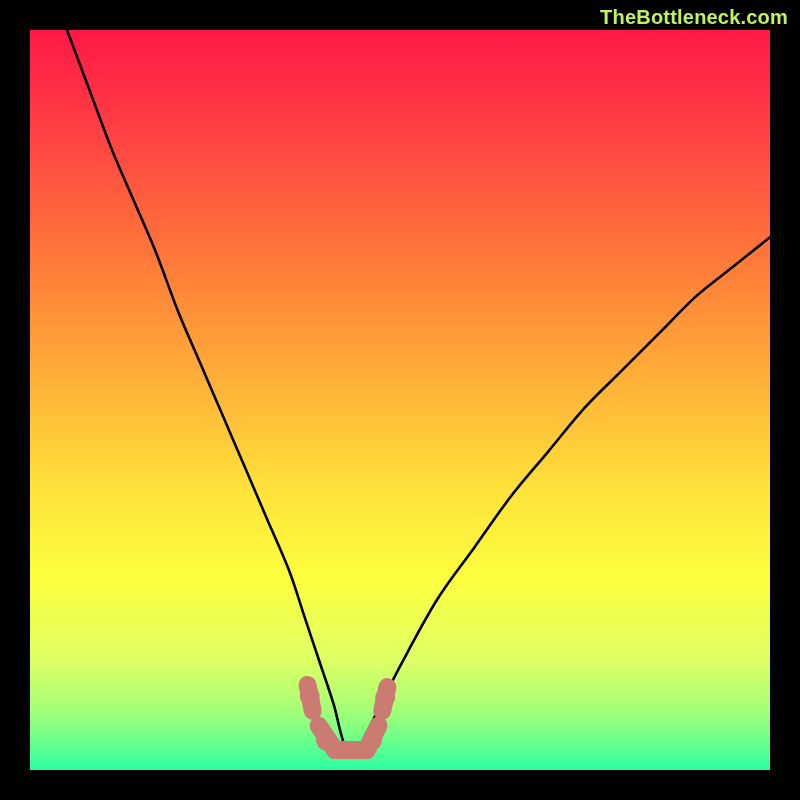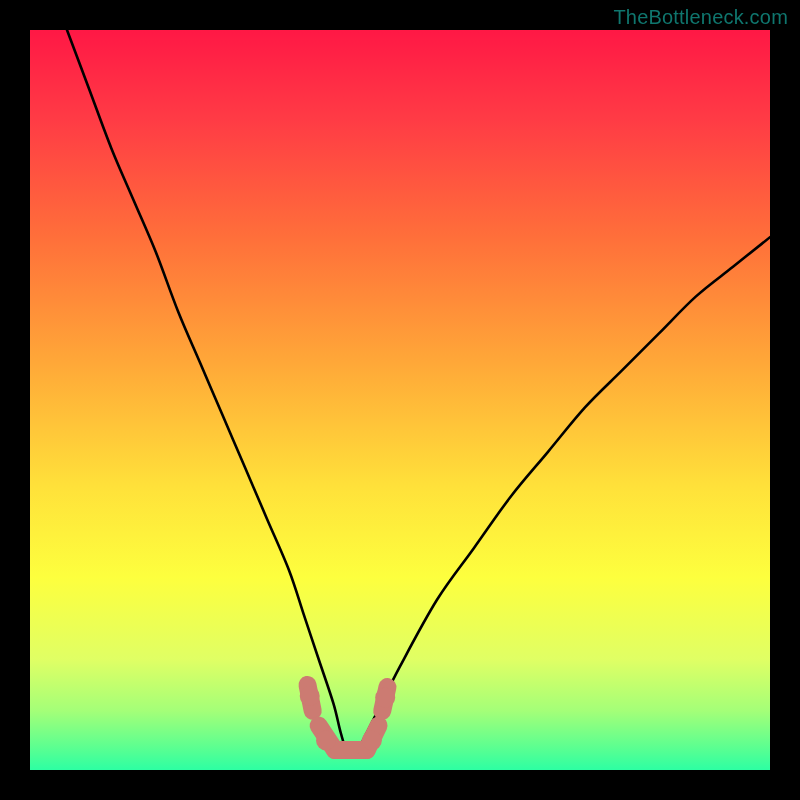--- a/index.html
+++ b/index.html
@@ -1,19 +1,19 @@
 <!DOCTYPE html>
 <html><head>
 <meta charset="utf-8">
 <style>
   * { margin: 0; padding: 0; box-sizing: border-box; }
   body { background: #000; width: 800px; height: 800px; overflow: hidden; position: relative; font-family: Arial, sans-serif; }
   .outer-frame { position: absolute; top: 0; left: 0; width: 800px; height: 800px; background: #000; }
   .plot-area { position: absolute; top: 30px; left: 30px; width: 740px; height: 740px; }
-  .watermark { position: absolute; top: 6px; right: 12px; color: #0f766e; font-size: 20px; font-weight: 400; z-index: 10; letter-spacing: 0.2px; }
+  .watermark { position: absolute; top: 6px; right: 12px; color: #bef264; font-size: 20px; font-weight: 700; z-index: 10; letter-spacing: 0.2px; }
   svg { display: block; }
 </style>
 </head>
 <body>
 
 <div class="outer-frame">
   <div class="watermark">TheBottleneck.com</div>
   <div class="plot-area">
     <svg id="chart-svg" width="740" height="740" viewBox="0 0 740 740">
         <defs>

